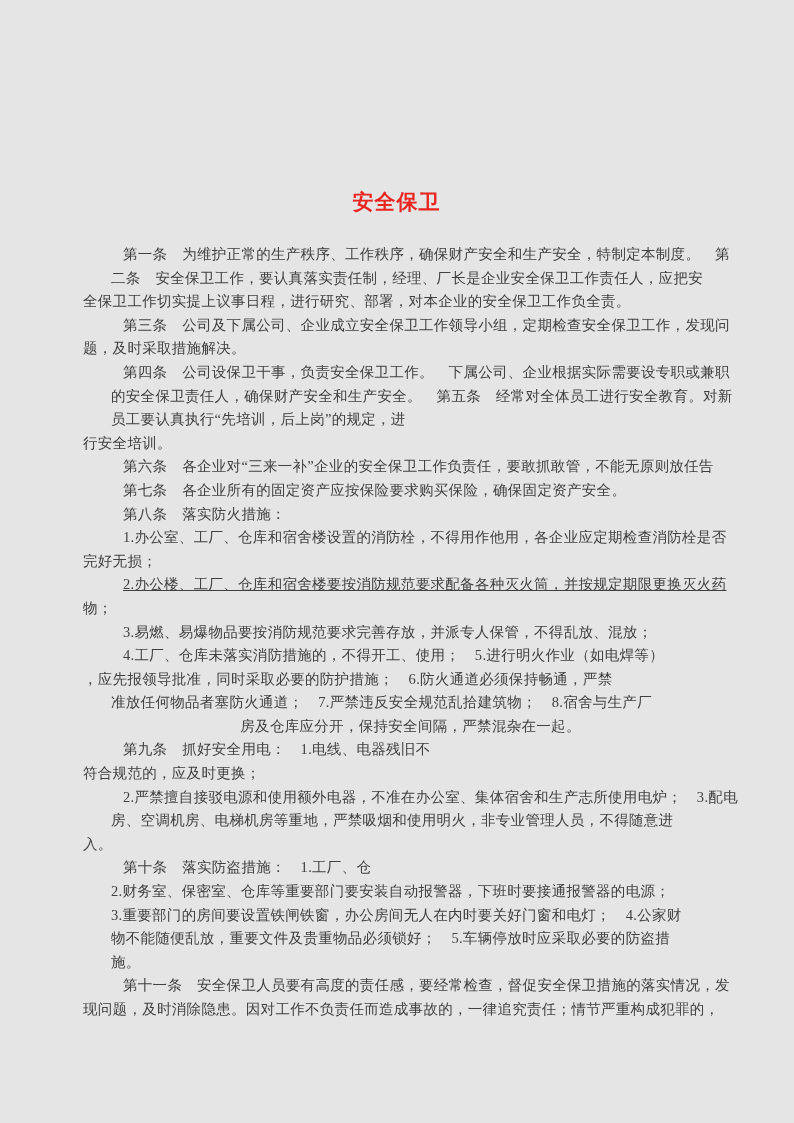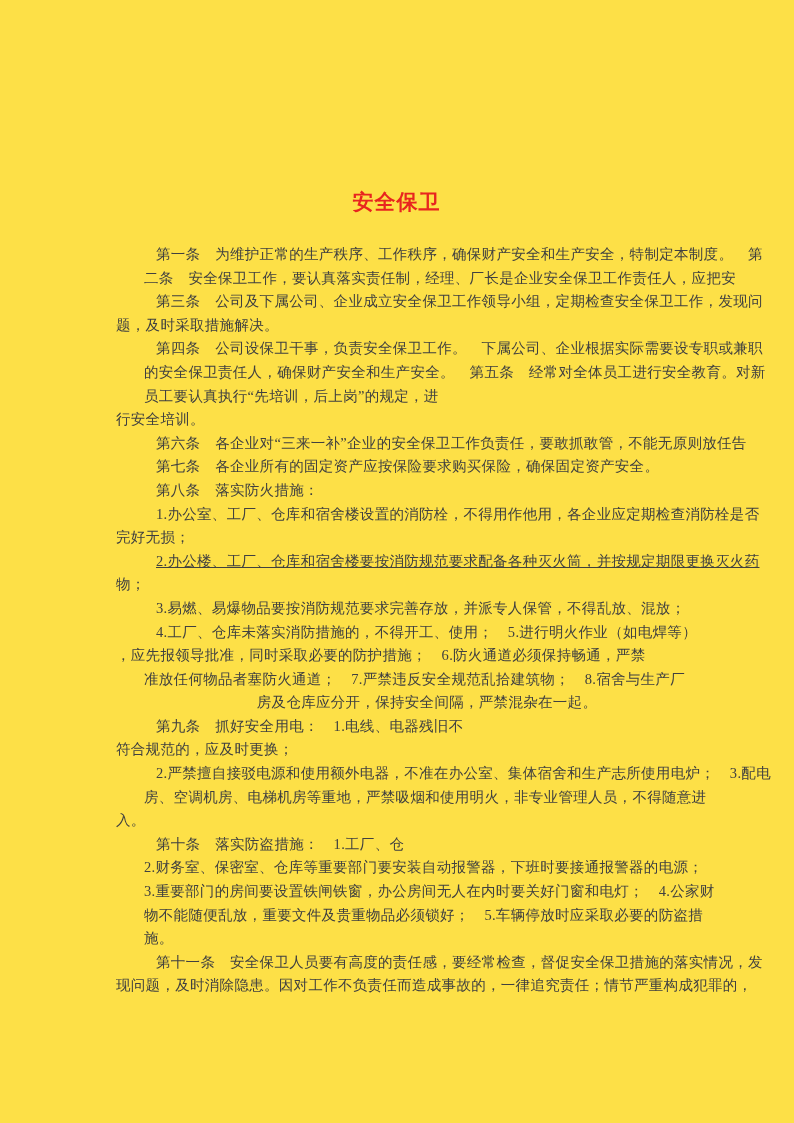--- a/index.html
+++ b/index.html
@@ -11,52 +11,52 @@
     width: 794px;
     height: 1123px;
     overflow: hidden;
     font-family: "Liberation Serif", "DejaVu Serif", serif;
   }
   .page {
     box-sizing: border-box;
     width: 794px;
     height: 1123px;
     padding: 188px 84px 0 83px;
-    background: #fde047;
+    background: #e5e5e5;
   }
   .doc-title {
     margin: 0 0 27px 0;
     text-align: center;
     font-size: 21px;
     line-height: 28px;
     font-weight: bold;
     letter-spacing: 1px;
   }
   .doc-body {
     width: 627px;
   }
   .line {
     font-size: 14.5px;
     line-height: 23.6px;
     white-space: nowrap;
     letter-spacing: 0.3px;
-    margin-left: 33px;
   }
   .ind0 { padding-left: 0; }
   .ind1 { padding-left: 28px; }
   .ind2 { padding-left: 40px; }
 </style>
 </head>
 <body>
 
 <div class="page">
   <h1 class="doc-title" style="color: rgb(232, 37, 31);">安全保卫</h1>
   <div class="doc-body">
       <div class="line ind2" style="color: rgb(64, 64, 64);">第一条　为维护正常的生产秩序、工作秩序，确保财产安全和生产安全，特制定本制度。　第</div>
       <div class="line ind1" style="color: rgb(64, 64, 64);">二条　安全保卫工作，要认真落实责任制，经理、厂长是企业安全保卫工作责任人，应把安</div>
+      <div class="line ind0" style="color: rgb(64, 64, 64);">全保卫工作切实提上议事日程，进行研究、部署，对本企业的安全保卫工作负全责。</div>
       <div class="line ind2" style="color: rgb(64, 64, 64); font-family: Liberation Serif, serif;">第三条　公司及下属公司、企业成立安全保卫工作领导小组，定期检查安全保卫工作，发现问</div>
       <div class="line ind0" style="color: rgb(64, 64, 64);">题，及时采取措施解决。</div>
       <div class="line ind2" style="color: rgb(64, 64, 64);">第四条　公司设保卫干事，负责安全保卫工作。　下属公司、企业根据实际需要设专职或兼职</div>
       <div class="line ind1" style="color: rgb(64, 64, 64);">的安全保卫责任人，确保财产安全和生产安全。　第五条　经常对全体员工进行安全教育。对新</div>
       <div class="line ind1" style="color: rgb(64, 64, 64);">员工要认真执行“先培训，后上岗”的规定，进</div>
       <div class="line ind0" style="color: rgb(64, 64, 64);">行安全培训。</div>
       <div class="line ind2" style="color: rgb(64, 64, 64);">第六条　各企业对“三来一补”企业的安全保卫工作负责任，要敢抓敢管，不能无原则放任告</div>
       <div class="line ind2" style="color: rgb(64, 64, 64);">第七条　各企业所有的固定资产应按保险要求购买保险，确保固定资产安全。</div>
       <div class="line ind2" style="color: rgb(64, 64, 64);">第八条　落实防火措施：</div>
       <div class="line ind2" style="color: rgb(64, 64, 64);">1.办公室、工厂、仓库和宿舍楼设置的消防栓，不得用作他用，各企业应定期检查消防栓是否</div>

